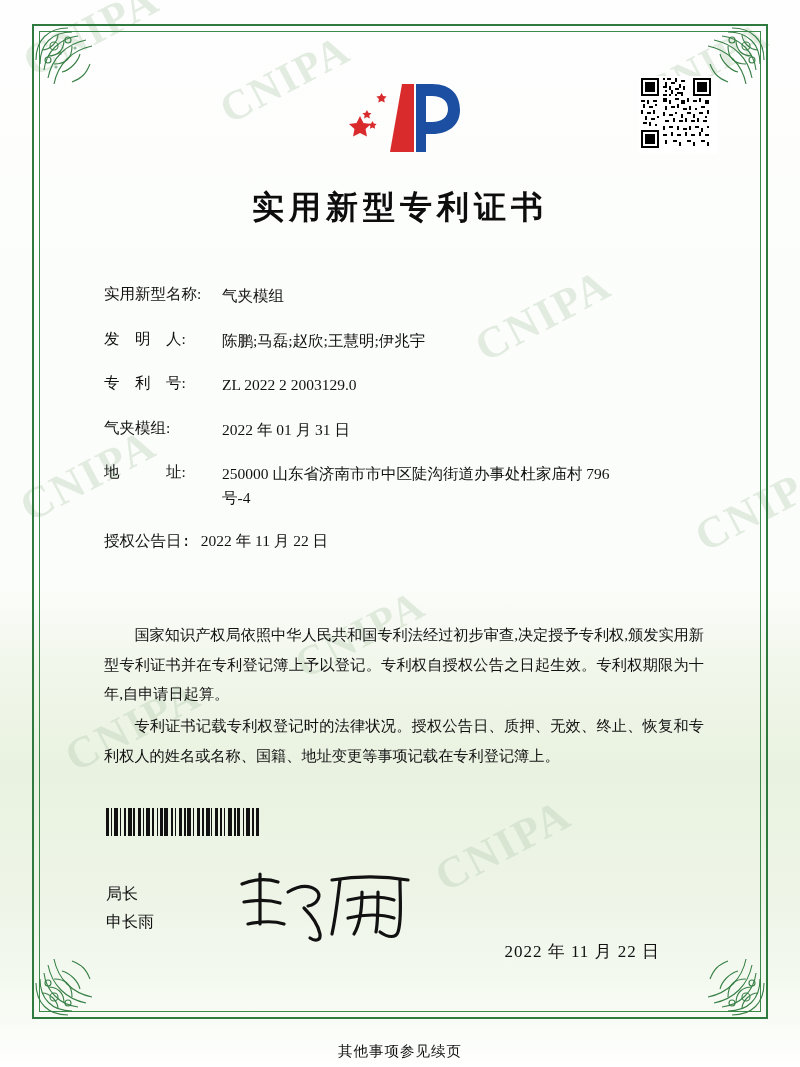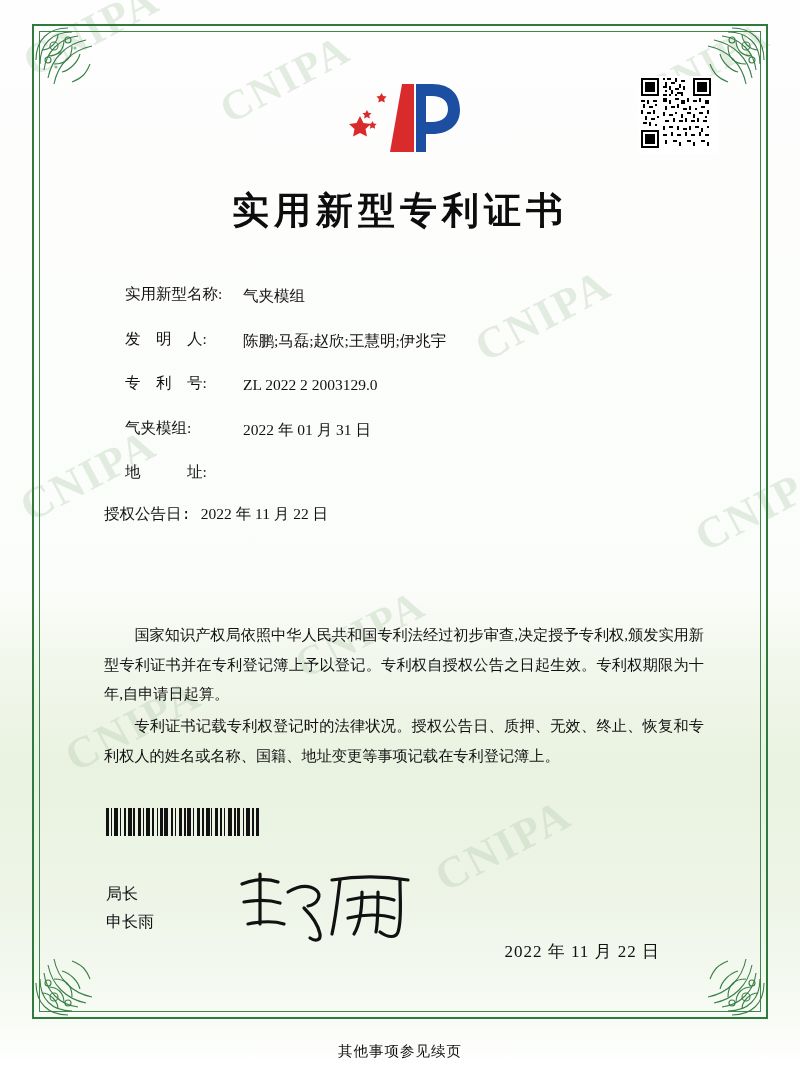--- a/index.html
+++ b/index.html
@@ -112,21 +112,21 @@
     background: #fff;
     padding: 2px;
   }
 
   .title {
     position: absolute;
     left: 0;
     right: 0;
     top: 186px;
     text-align: center;
-    font-size: 37px;
+    font-size: 32px;
     font-weight: bold;
     letter-spacing: 5px;
     color: #0d0d0d;
     font-family: "DejaVu Serif", serif;
   }
 
   
   .fields {
     position: absolute;
     left: 104px;
@@ -139,21 +139,20 @@
     display: flex;
     align-items: flex-start;
     margin-bottom: 20.5px;
   }
   .field-label {
     width: 118px;
     flex: 0 0 118px;
     letter-spacing: 0px;
     color: #111;
     white-space: nowrap;
-    margin-left: 21px;
   }
   .field-value {
     flex: 1;
     color: #111;
     line-height: 1.55;
   }
   .field-value .indent2 { display: block; }
 
   .row-dual {
     display: flex;
@@ -477,20 +476,24 @@
     <div class="field-row">
       <div class="field-label">专　利　号:</div>
       <div class="field-value">ZL 2022 2 2003129.0</div>
     </div>
     <div class="field-row">
       <div class="field-label">气夹模组:</div>
       <div class="field-value">2022 年 01 月 31 日</div>
     </div>
     <div class="field-row">
       <div class="field-label">地　　　址:</div>
+      <div class="field-value">
+        <span>250000  山东省济南市市中区陡沟街道办事处杜家庙村 796</span>
+        <span class="indent2">号-4</span>
+      </div>
     </div>
     <div class="field-row row-dual">
       <div class="dual-left">
         <div class="dual-label">授权公告日:</div>
         <div class="dual-value">2022 年 11 月 22 日</div>
       </div>
     </div>
   </div>
 
   <div class="body-text">

